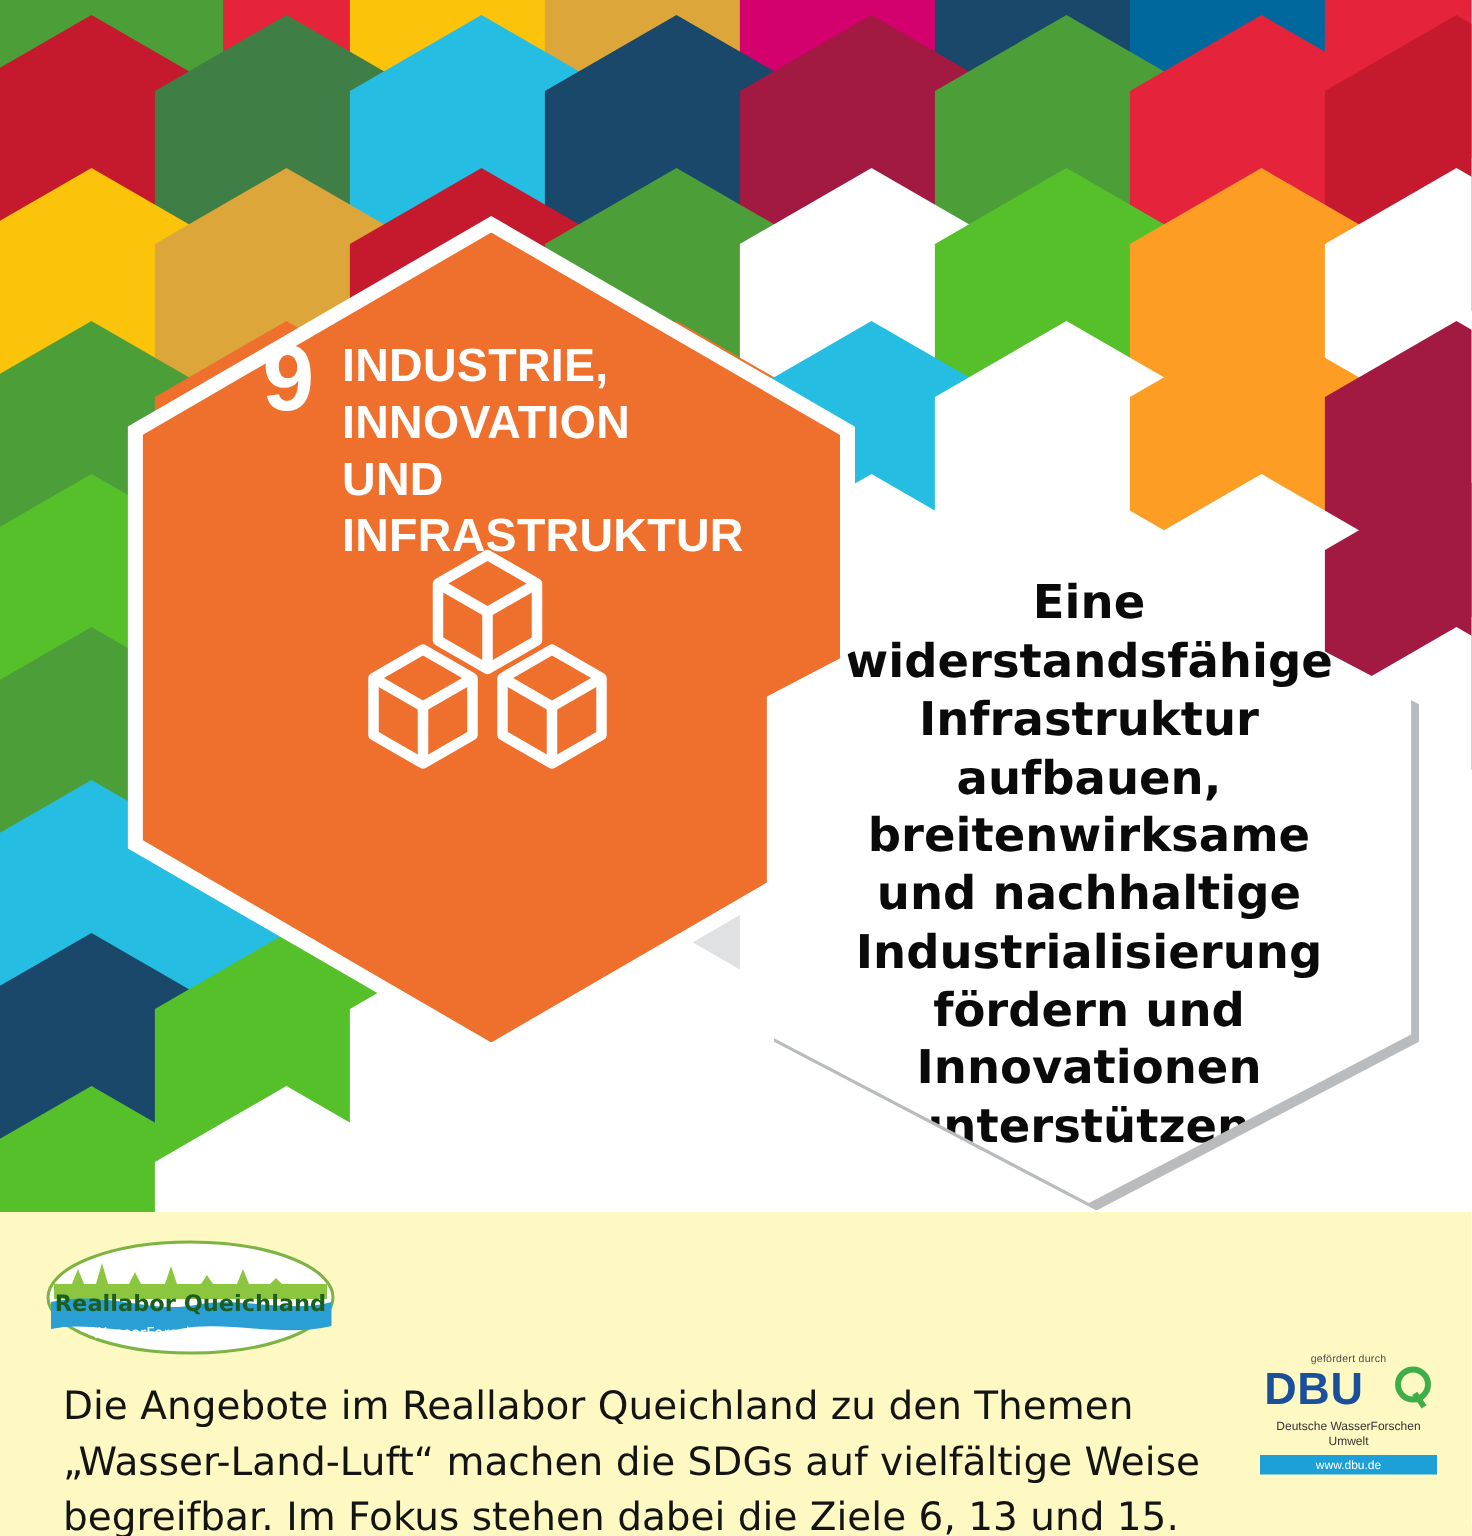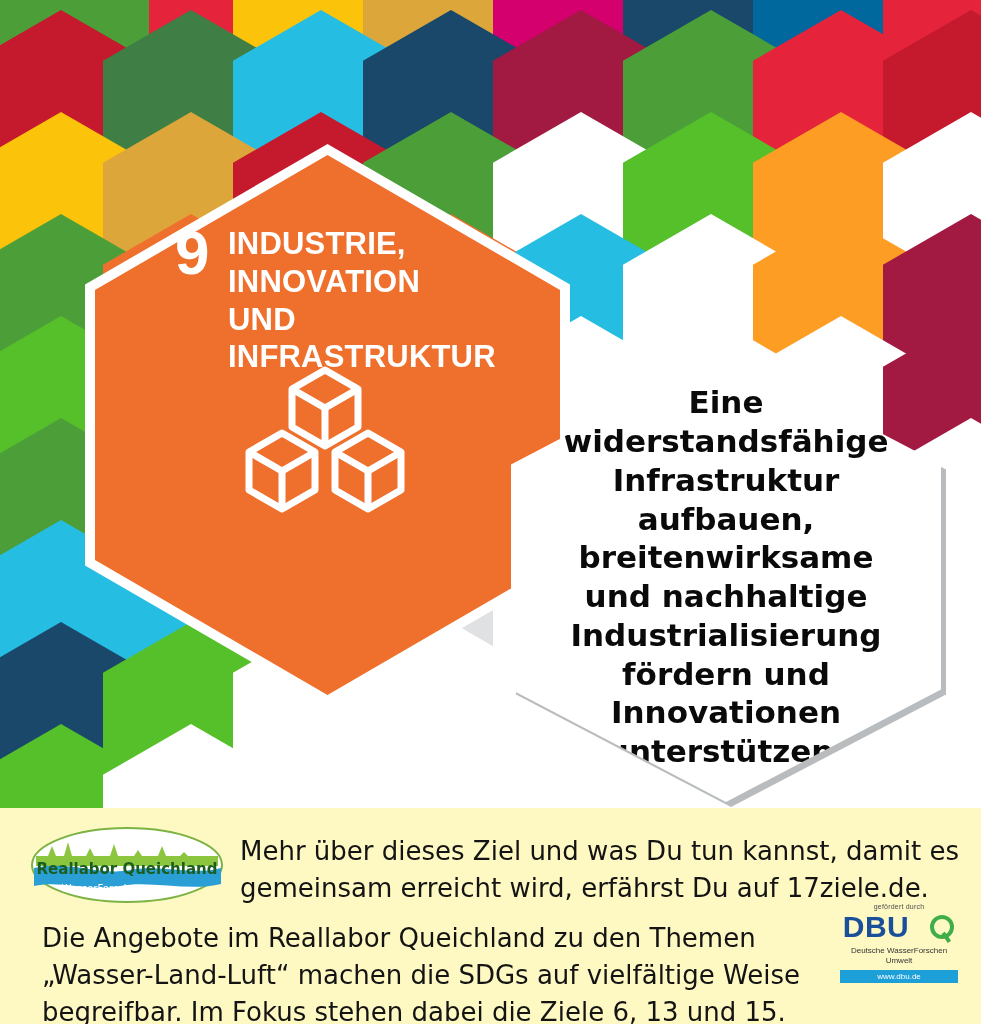--- a/index.html
+++ b/index.html
@@ -163,21 +163,21 @@
     height: 105px;
   }
   .dbu-funded {
     font-size: 7px;
     color: #4d4d4d;
     text-align: center;
     letter-spacing: 0.2px;
   }
   .dbu-main {
     display: flex;
-    align-items: flex-end;
+    align-items: flex-start;
     justify-content: center;
     gap: 20px;
   }
   .dbu-word {
     color: #1a4f9c;
     font-size: 30px;
     font-weight: bold;
     letter-spacing: 0.5px;
   }
   .dbu-sub {
@@ -308,21 +308,20 @@
   <div id="logo-reallabor">
     <svg viewBox="0 0 195 78" width="195" height="78" aria-hidden="true">
       <ellipse cx="97" cy="39" rx="95" ry="37" fill="#ffffff" stroke="#7cb342" stroke-width="2"></ellipse>
       <path d="M6,30 L18,30 L22,20 L26,30 L34,30 L38,16 L42,30 L56,30 L60,22 L64,30 L80,30 L84,18 L88,30 L104,30 L108,24 L112,30 L128,30 L132,20 L136,30 L150,30 L154,26 L158,30 L188,30 L188,40 L6,40 Z" fill="#8cc63f"></path>
       <path d="M4,42 C40,34 70,50 100,44 C130,38 165,50 191,42 L191,58 C160,66 120,54 90,60 C60,66 30,54 4,60 Z" fill="#2a9fd6"></path>
       <text x="97" y="48" font-family="DejaVu Sans, sans-serif" font-size="15" font-weight="bold" fill="#1b5e20" text-anchor="middle">Reallabor Queichland</text>
       <text x="72" y="66" font-family="DejaVu Sans, sans-serif" font-size="10" fill="#ffffff" text-anchor="middle">WasserForschen</text>
     </svg>
   </div>
 
-  <div id="intro-text">Mehr über dieses Ziel und was Du tun kannst, damit es gemeinsam erreicht wird, erfährst Du auf 17ziele.de.</div>
   <div id="body-text">Die Angebote im Reallabor Queichland  zu den Themen „Wasser-Land-Luft“ machen die SDGs auf vielfältige Weise begreifbar. Im Fokus stehen dabei die Ziele 6, 13 und 15.</div>
 
   <div id="dbu-logo">
     <div class="dbu-funded">gefördert durch</div>
     <div class="dbu-main">
       <span class="dbu-word">DBU</span>
       <svg width="26" height="30" viewBox="0 0 26 30" aria-hidden="true">
         <circle cx="13" cy="13" r="10" fill="none" stroke="#3fae49" stroke-width="4"></circle>
         <rect x="15" y="18" width="4" height="11" fill="#3fae49" transform="rotate(-35 17 23)"></rect>
       </svg>

